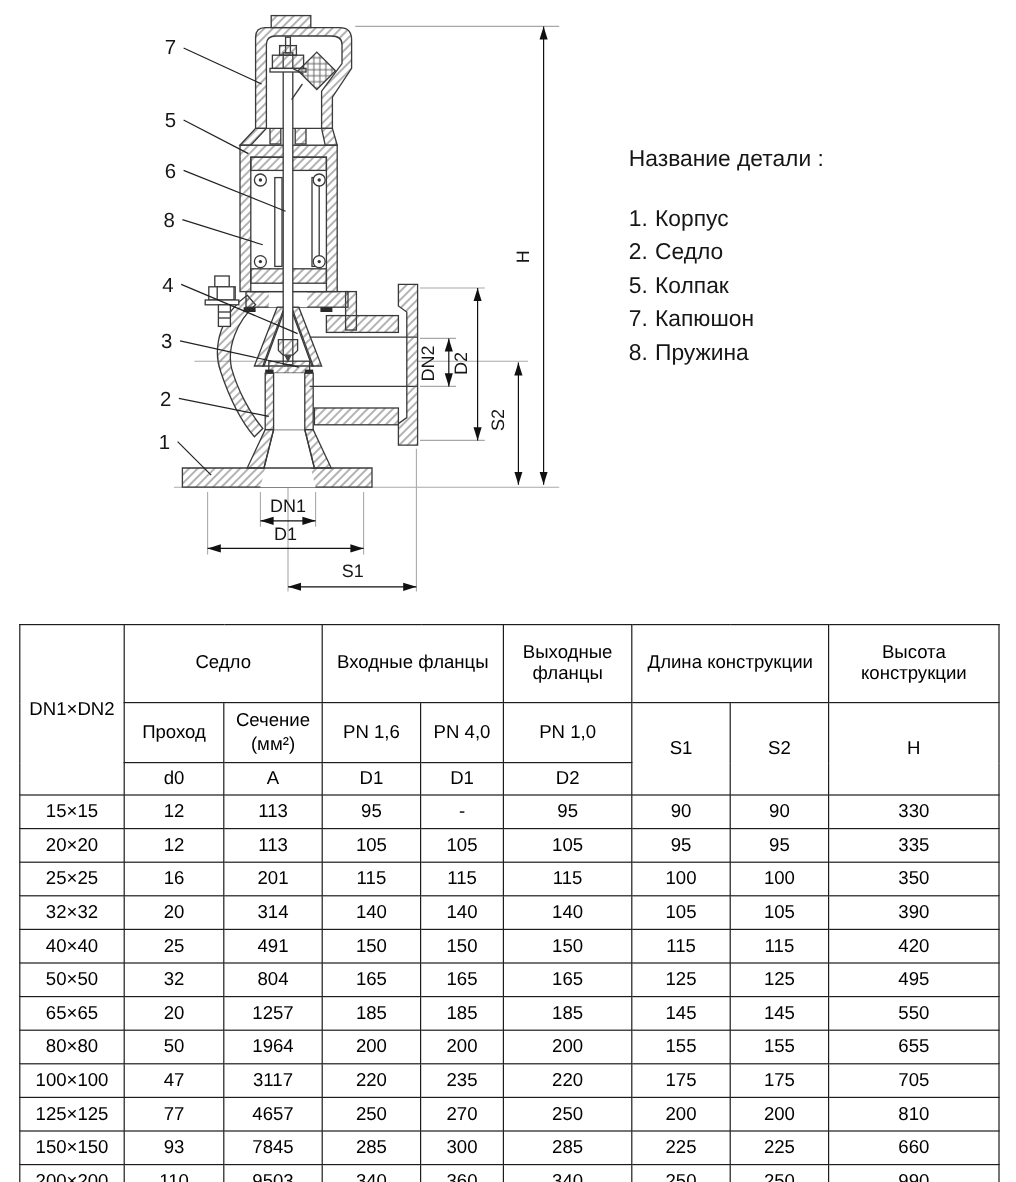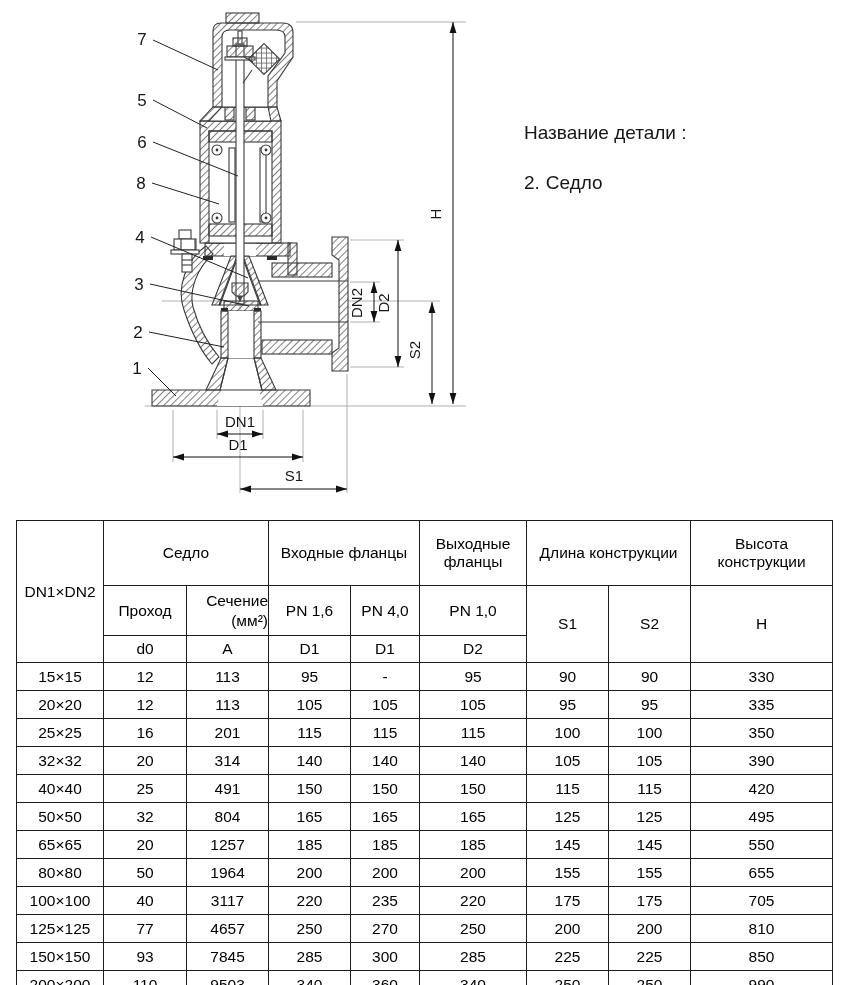--- a/index.html
+++ b/index.html
@@ -13,21 +13,21 @@
   .parts-title{margin:0 0 25px 0;font-weight:normal;font-size:19px;}
   .parts-list{list-style:none;margin:0;padding:0;}
   .parts-list li{line-height:28px;white-space:nowrap;}
   .parts-list .pnum{margin-right:6px;}
   table.spec{position:absolute;left:16px;top:520px;width:816px;border-collapse:collapse;
              table-layout:fixed;font-size:15.5px;color:#000;background:#fff;}
   table.spec th, table.spec td{border:1px solid #1c1c1c;text-align:center;vertical-align:middle;
              font-weight:normal;padding:0;overflow:hidden;}
   tr.hr1{height:65px;} tr.hr2{height:50px;padding-left:28px;} tr.hr3{height:27px;margin-left:19px;}
   table.spec tbody tr{height:28px;}
-  .two-line span{display:block;line-height:1.25;text-align:right;}
+  .two-line span{display:block;line-height:1.25;}
 </style>
 </head>
 <body>
 
 <div id="screen">
 
   <svg class="drawing" width="500" height="515" viewBox="0 0 500 515">
     <defs>
       <pattern id="hatch" patternUnits="userSpaceOnUse" width="5" height="5" patternTransform="rotate(45)">
         <line x1="2.5" y1="0" x2="2.5" y2="5" stroke="#5f5f5f" stroke-width="0.8"></line>
@@ -182,21 +182,25 @@
     <text class="callout-num" x="141" y="189" text-anchor="middle">8</text>
     <text class="callout-num" x="140" y="243" text-anchor="middle">4</text>
     <text class="callout-num" x="139" y="290" text-anchor="middle">3</text>
     <text class="callout-num" x="138" y="338" text-anchor="middle">2</text>
     <text class="callout-num" x="137" y="374" text-anchor="middle">1</text>
   </svg>
 
   <div class="parts">
     <p class="parts-title">Название детали :</p>
     <ol class="parts-list">
+      <li><span class="pnum">1.</span><span>Корпус</span></li>
       <li><span class="pnum">2.</span><span>Седло</span></li>
+      <li><span class="pnum">5.</span><span>Колпак</span></li>
+      <li><span class="pnum">7.</span><span>Капюшон</span></li>
+      <li><span class="pnum">8.</span><span>Пружина</span></li>
     </ol>
   </div>
 
   <table class="spec">
     <colgroup>
       <col style="width:87px">
         <col style="width:83px">
         <col style="width:82px">
       <col style="width:82px">
         <col style="width:69px">
@@ -319,21 +323,21 @@
           <td>1964</td>
           <td>200</td>
           <td>200</td>
           <td>200</td>
           <td>155</td>
           <td>155</td>
           <td>655</td>
         </tr>
         <tr>
           <td>100×100</td>
-          <td>40</td>
+          <td>47</td>
           <td>3117</td>
           <td>220</td>
           <td>235</td>
           <td>220</td>
           <td>175</td>
           <td>175</td>
           <td>705</td>
         </tr>
         <tr>
           <td>125×125</td>
@@ -348,21 +352,21 @@
         </tr>
         <tr>
           <td>150×150</td>
           <td>93</td>
           <td>7845</td>
           <td>285</td>
           <td>300</td>
           <td>285</td>
           <td>225</td>
           <td>225</td>
-          <td>850</td>
+          <td>660</td>
         </tr>
         <tr>
           <td>200×200</td>
           <td>110</td>
           <td>9503</td>
           <td>340</td>
           <td>360</td>
           <td>340</td>
           <td>250</td>
           <td>250</td>

